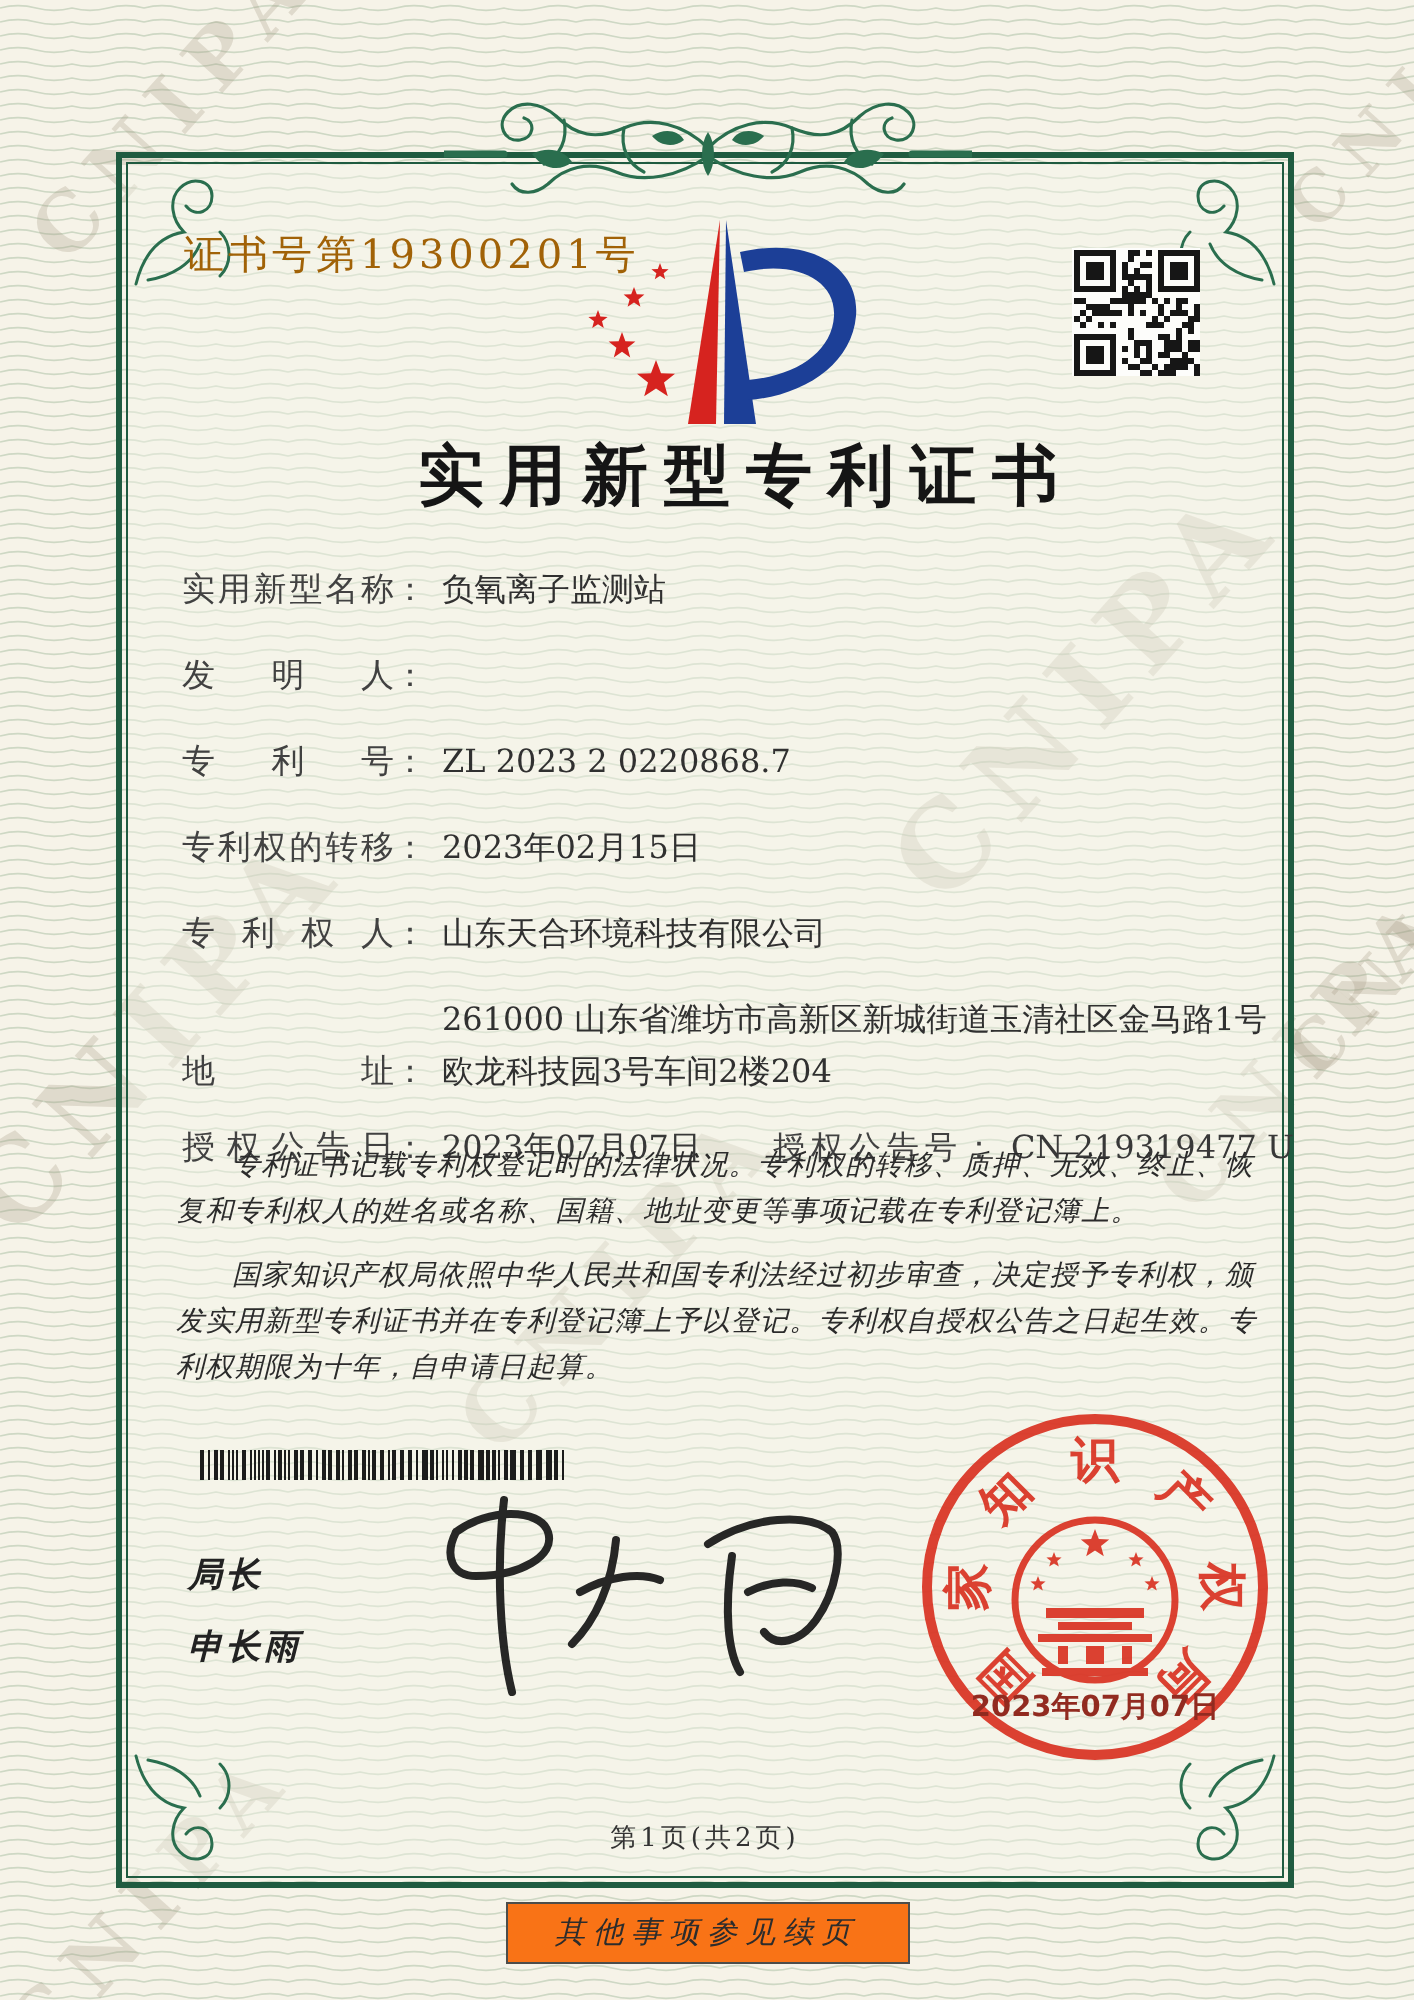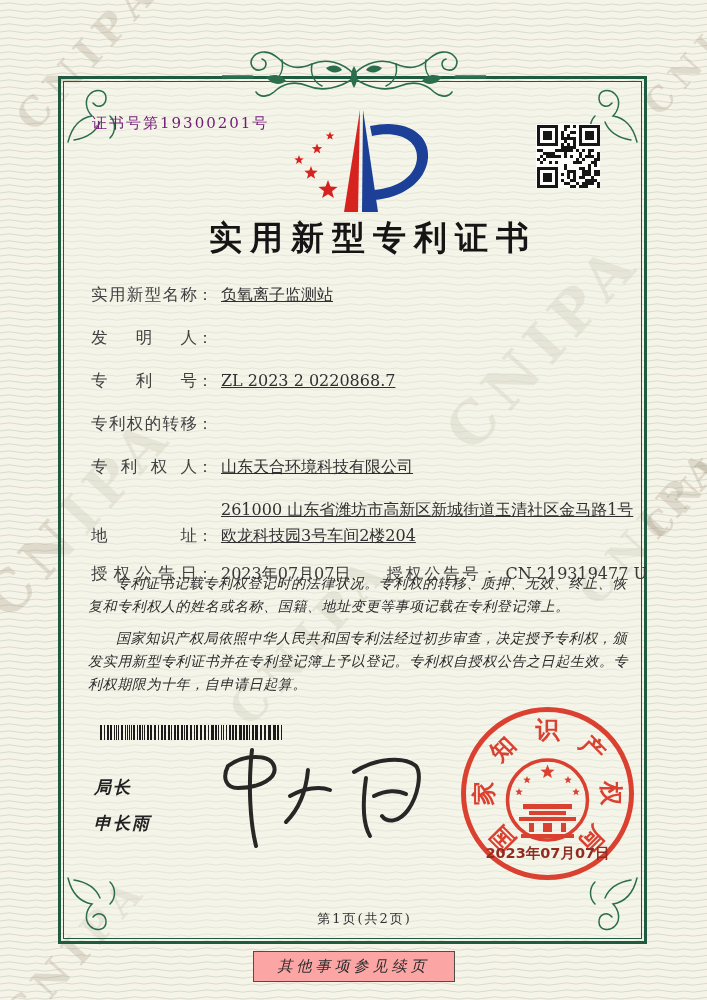--- a/index.html
+++ b/index.html
@@ -15,49 +15,49 @@
   .wave-layer{position:absolute;left:0;top:0;z-index:0;}
   .wm{position:absolute;z-index:1;font-family:"DejaVu Serif","Liberation Serif",serif;
       font-weight:bold;color:rgba(158,148,124,.26);letter-spacing:9px;white-space:nowrap;
       transform:rotate(-48deg);transform-origin:left top;}
   .frame{position:absolute;left:58px;top:76px;width:589px;height:868px;
          border:3px solid var(--green);z-index:2;}
   .frame-inner{position:absolute;inset:2px;border:1px solid var(--green);
                background:rgba(243,245,234,.42);}
   .corner{position:absolute;z-index:3;}
   .content{position:absolute;left:58px;top:76px;width:589px;height:868px;z-index:4;}
-  .cert-no{position:absolute;left:34px;top:38px;font-size:15px;letter-spacing:2px;color:#701a75;}
+  .cert-no{position:absolute;left:34px;top:38px;font-size:20px;letter-spacing:2px;color:#a16207;}
   .logo{position:absolute;left:220px;top:20px;}
   .qr{position:absolute;left:478px;top:48px;}
   .title{position:absolute;left:0;top:140px;width:100%;text-align:center;
          font-size:33px;font-weight:bold;letter-spacing:8px;color:#151515;padding-left:41px;}
   .fields{position:absolute;left:33px;top:206px;width:556px;}
   .frow{display:flex;align-items:flex-end;line-height:26px;margin-bottom:17px;
         font-size:16px;color:#383838;}
   .flabel{display:inline-block;width:106px;text-align:justify;text-align-last:justify;
           color:#414141;font-size:16.5px;flex:none;}
   .fcolon{flex:none;margin-right:8px;color:#414141;}
-  .fvalue{flex:1;color:#303030;text-decoration:underline;}
+  .fvalue{flex:1;color:#303030;}
   .combo{display:flex;line-height:26px;font-size:16px;color:#383838;}
   .combo .pair2{margin-left:36px;display:flex;}
   .lab2{letter-spacing:3px;color:#414141;}
   .paras{position:absolute;left:30px;top:496px;width:547px;font-size:14px;line-height:1.64;
          letter-spacing:.6px;color:#2b2b2b;font-style:italic;}
   .paras p{text-indent:2em;margin-bottom:9px;}
   .barcode{position:absolute;left:42px;top:649px;}
   .director{position:absolute;left:36px;top:700px;
             font-family:"DejaVu Sans","Liberation Sans",sans-serif;
             font-weight:600;font-size:17px;color:#222;font-style:italic;}
   .director div{margin-bottom:13px;letter-spacing:2px;}
   .signature{position:absolute;left:128px;top:668px;}
   .seal{position:absolute;left:397px;top:625px;opacity:.92;}
-  .page-ind{position:absolute;left:12px;top:834px;width:100%;text-align:center;
+  .page-ind{position:absolute;left:0;top:834px;width:100%;text-align:center;
             font-size:13px;letter-spacing:2px;color:#333;}
   .cont-box{position:absolute;left:50%;top:951px;transform:translateX(-50%);z-index:5;
-            border:1.5px solid #4d4d4a;padding:5px 24px;background:#fca5a5;
+            border:1.5px solid #4d4d4a;padding:5px 24px;background:#f97316;
             font-size:15px;font-style:italic;letter-spacing:4px;color:#2c2c2c;white-space:nowrap;}
   .ornament{position:absolute;left:222px;top:44px;z-index:5;}
   svg text{font-family:"DejaVu Sans","Liberation Sans",sans-serif;}
 </style>
 </head>
 <body>
 
 <div class="page">
 
   <svg class="wave-layer" width="707" height="1000">
@@ -285,20 +285,21 @@
           <span class="fcolon">：</span>
       </div>
       <div class="frow">
         <span class="flabel">专利号</span>
           <span class="fcolon">：</span>
           <span class="fvalue">ZL 2023 2 0220868.7</span>
       </div>
       <div class="frow">
         <span class="flabel">专利权的转移</span>
           <span class="fcolon">：</span>
+          <span class="fvalue">2023年02月15日</span>
       </div>
       <div class="frow">
         <span class="flabel">专利权人</span>
           <span class="fcolon">：</span>
           <span class="fvalue">山东天合环境科技有限公司</span>
       </div>
       <div class="frow" style="margin-bottom:12px">
         <span class="flabel">地址</span>
           <span class="fcolon">：</span>
           <span class="fvalue">261000 山东省潍坊市高新区新城街道玉清社区金马路1号欧龙科技园3号车间2楼204</span>

